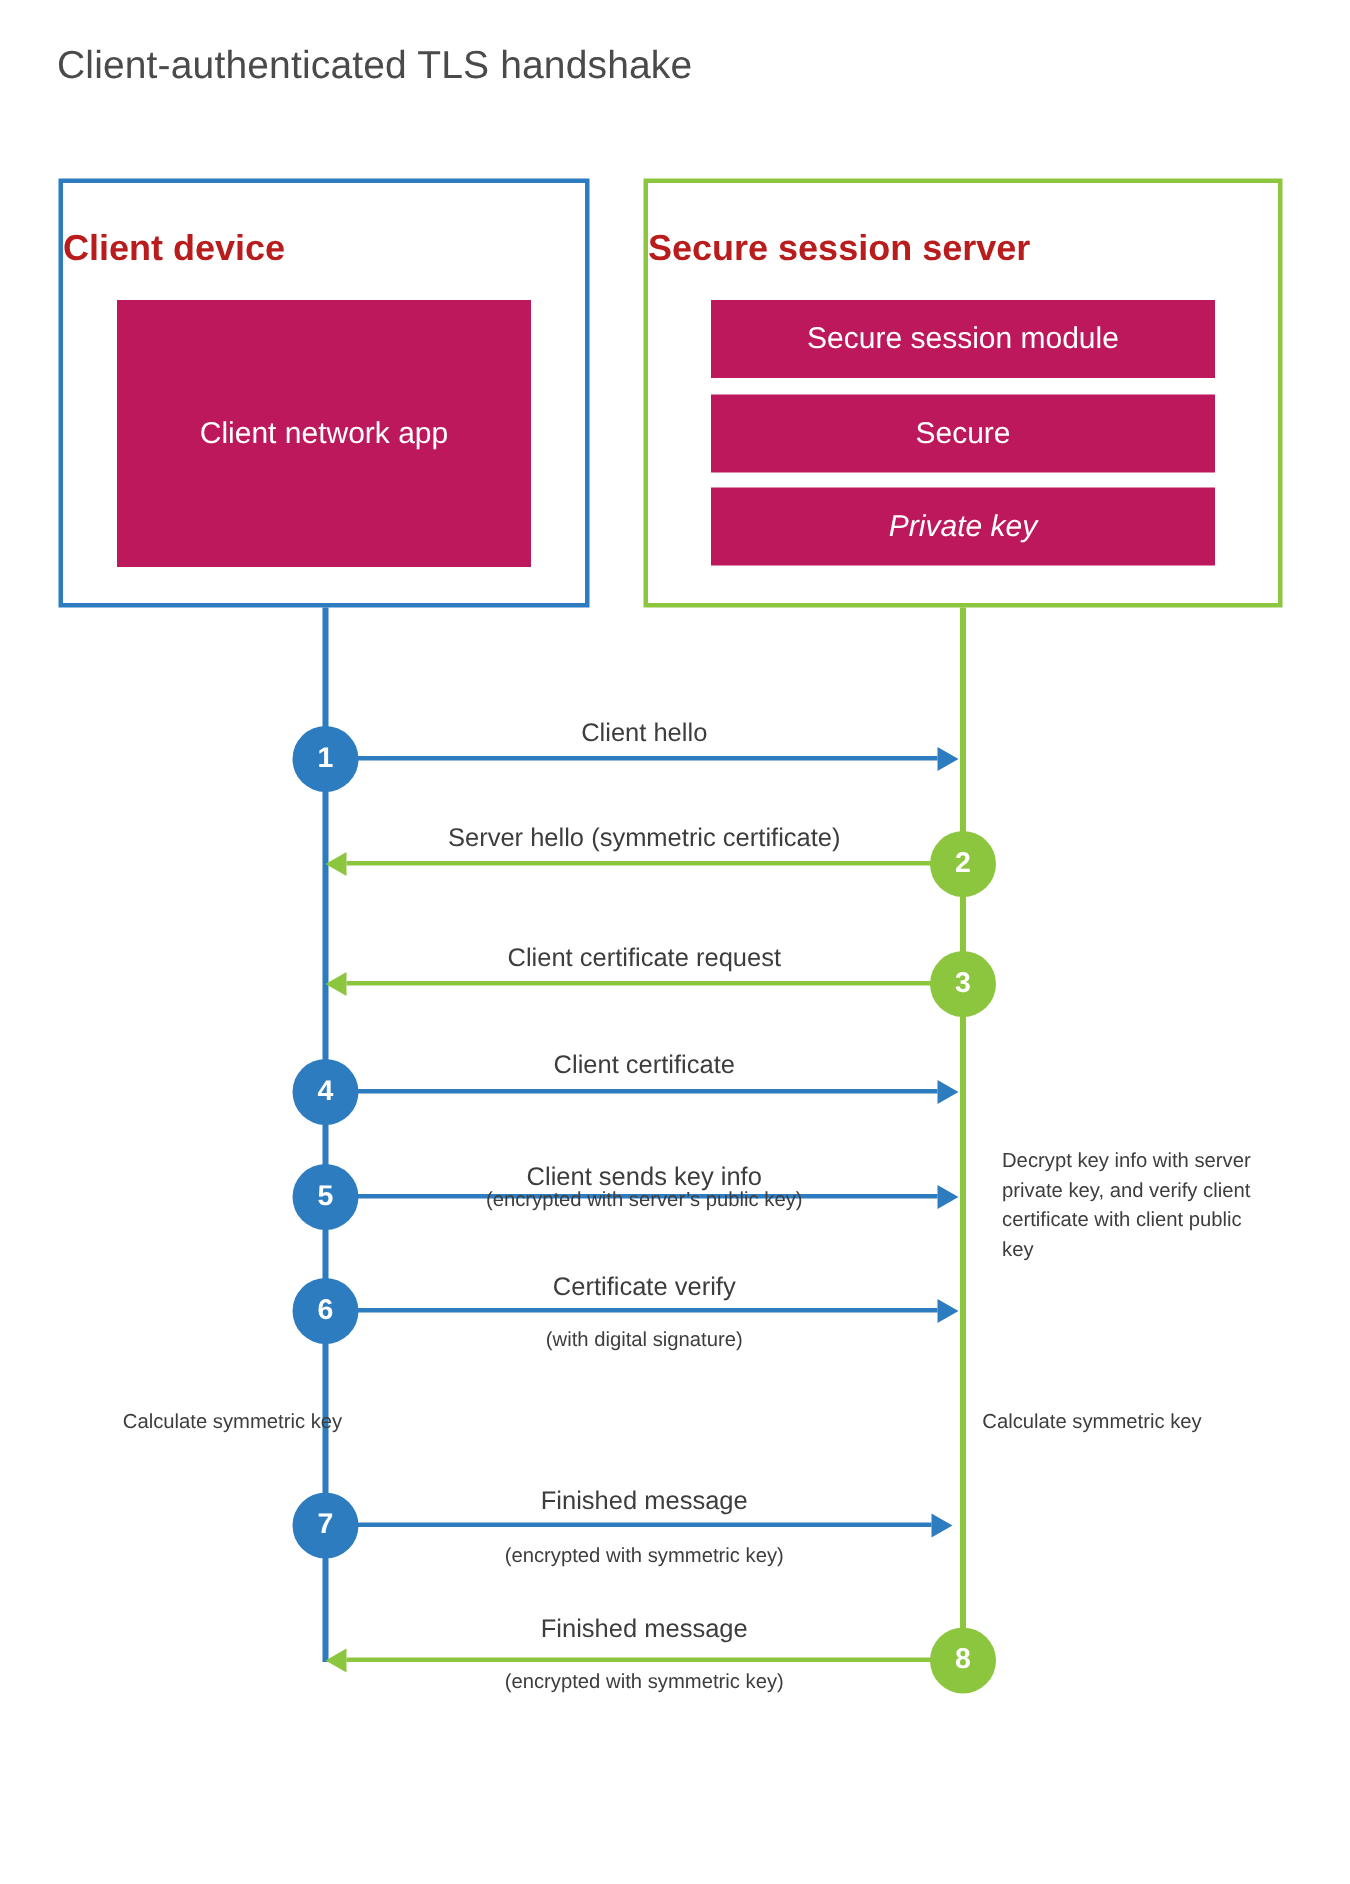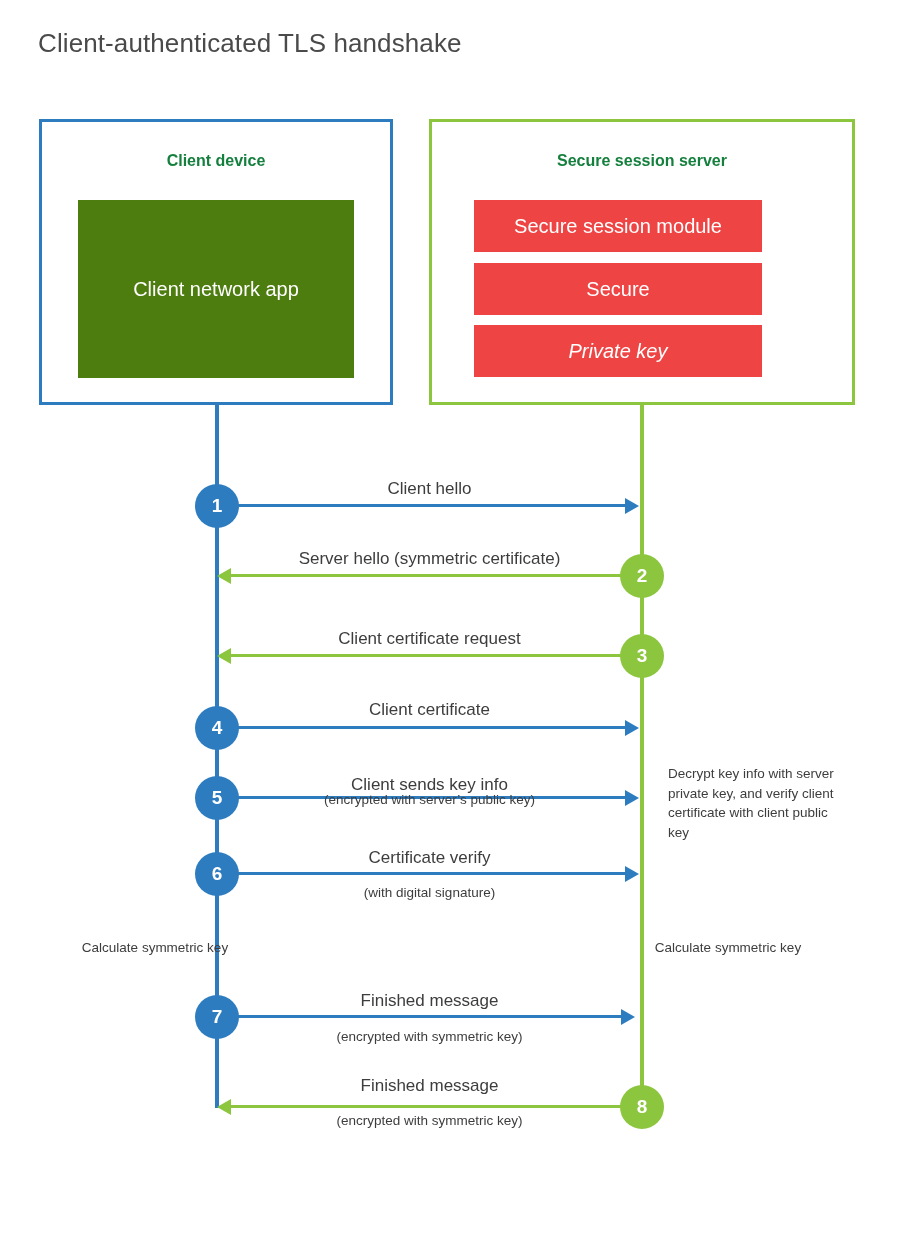--- a/index.html
+++ b/index.html
@@ -49,52 +49,51 @@
     top: 119px;
     width: 426px;
     height: 286px;
     border: 3px solid #8CC63E;
   }
   .party-title {
     position: absolute;
     left: 0;
     right: 0;
     top: 30px;
-    text-align: center;
-    font-size: 16px;
+    font-size: 24px;
     font-weight: bold;
-    color: #15803d;
+    color: #b91c1c;
   }
 
   
   #client-app {
     position: absolute;
     left: 36px;
     top: 78px;
     width: 276px;
     height: 178px;
-    background: #4d7c0f;
+    background: #be185d;
     display: flex;
     align-items: center;
     justify-content: center;
     text-align: right;
     color: #ffffff;
     font-size: 20px;
     line-height: 1.35;
     padding: 0 10px;
     box-sizing: border-box;
   }
 
   
   .server-bar {
     position: absolute;
     left: 42px;
-    width: 288px;
+    width: 336px;
     height: 52px;
-    background: #ef4444;
+    background: #be185d;
     display: flex;
     align-items: center;
     justify-content: center;
     color: #ffffff;
     font-size: 20px;
     text-align: right;
   }
   #server-bar-0 { top: 78px; }
   #server-bar-1 { top: 141px; }
   #server-bar-2 { top: 203px; font-style: italic; }

